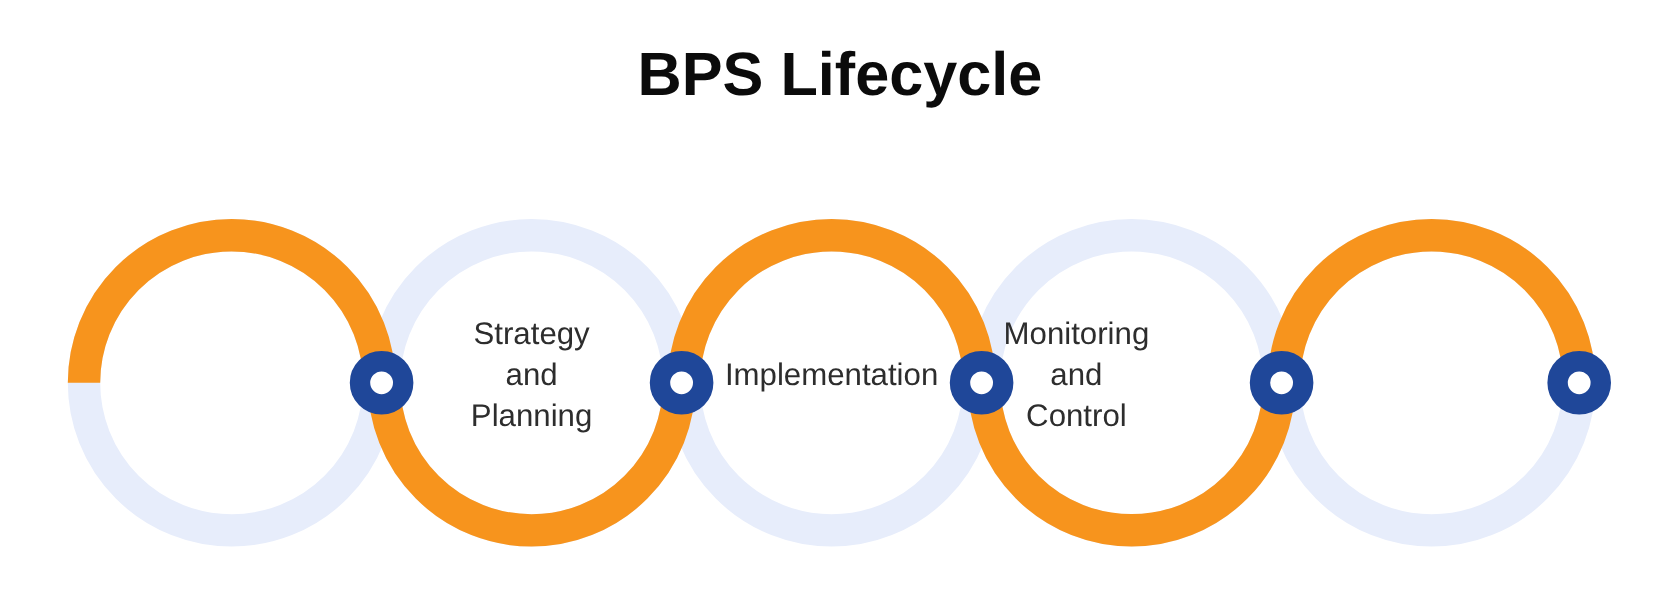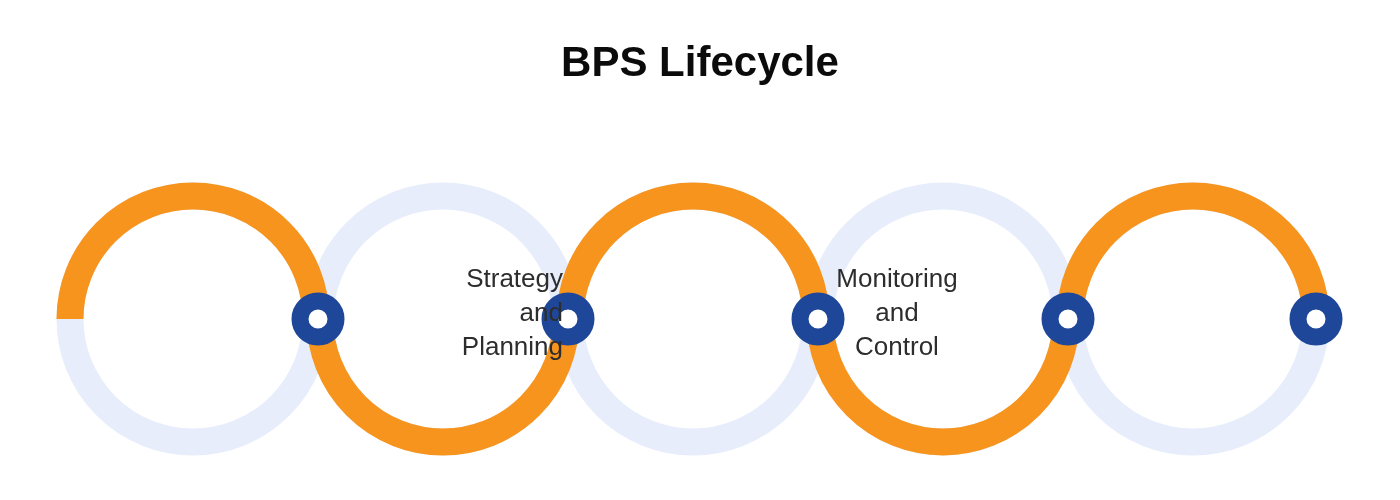--- a/index.html
+++ b/index.html
@@ -15,21 +15,21 @@
     background: var(--background, #FFFFFF);
     font-family: "Liberation Sans", sans-serif;
   }
   .title {
     position: absolute;
     top: 40px;
     left: 0;
     width: 100%;
     margin: 0;
     text-align: center;
-    font-size: 42px;
+    font-size: 51px;
     line-height: 44px;
     font-weight: 700;
     letter-spacing: 0px;
     color: var(--title-color, #0B0B0B);
   }
   .chain-svg {
     position: absolute;
     left: 0;
     top: 0;
   }
@@ -54,21 +54,21 @@
     top: 312px;
     width: 220px;
     transform: translateY(-50%);
     text-align: center;
     white-space: pre-line;
     font-size: 26px;
     line-height: 34px;
     color: var(--text, #2D2D2D);
   }
   .s0 { left: 83px; }
-  .s1 { left: 343px; text-align: right; }
+  .s1 { left: 333px; }
   .s2 { left: 583px; }
   .s3 { left: 787px; }
   .s4 { left: 1083px; }
 </style>
 </head>
 <body>
 
 <div class="canvas">
 
   <h1 class="title">BPS Lifecycle</h1>
@@ -90,17 +90,18 @@
     <circle class="node" cx="318" cy="319" r="18"></circle>
     <circle class="node" cx="568" cy="319" r="18"></circle>
     <circle class="node" cx="818" cy="319" r="18"></circle>
     <circle class="node" cx="1068" cy="319" r="18"></circle>
     <circle class="node" cx="1316" cy="319" r="18"></circle>
   </svg>
 
   <div class="stage-label s1">Strategy
 and
 Planning</div>
+  <div class="stage-label s2">Implementation</div>
   <div class="stage-label s3">Monitoring
 and
 Control</div>
 
 </div>
 
 </body></html>

